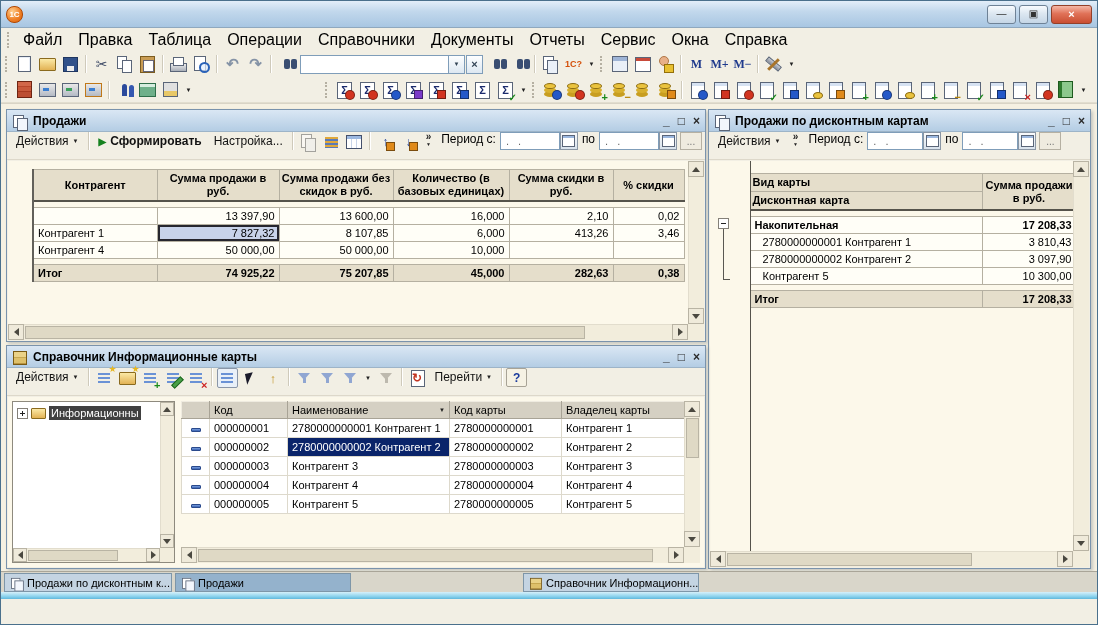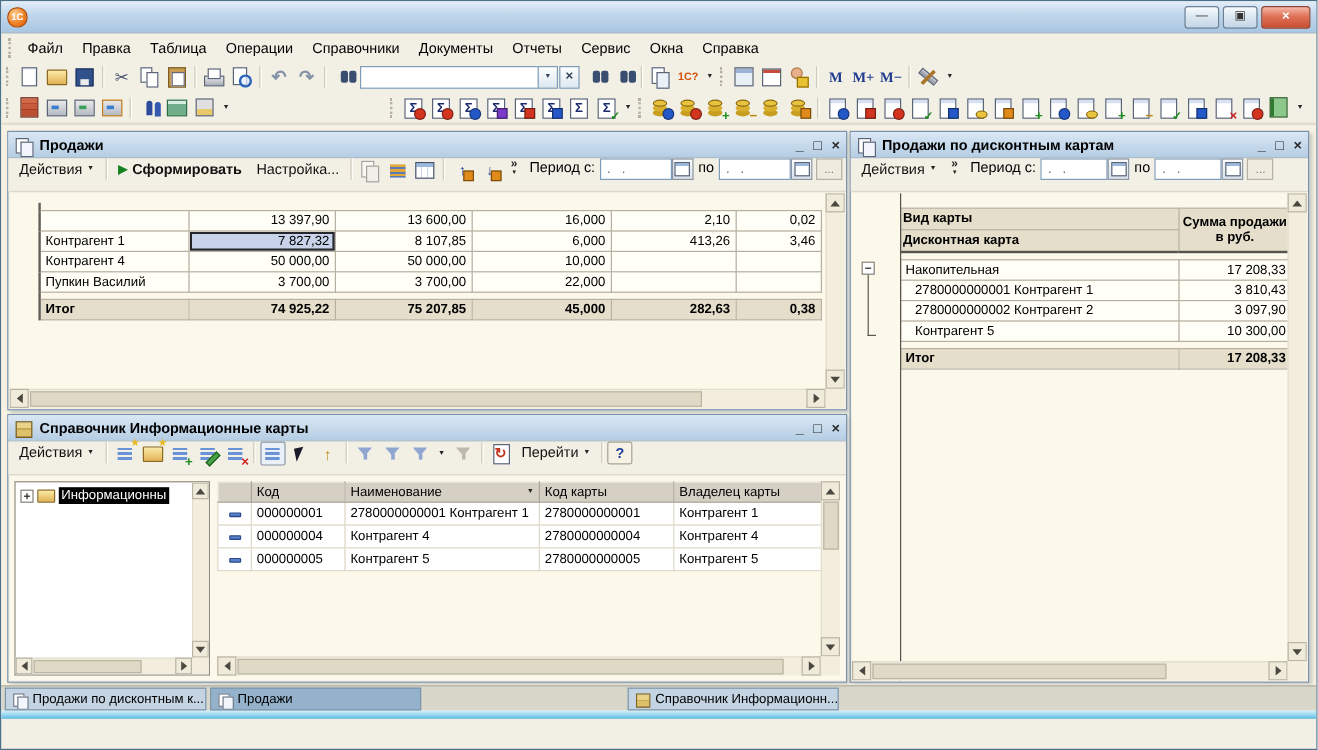--- a/index.html
+++ b/index.html
@@ -6,21 +6,21 @@
 html,body{margin:0;padding:0}
 body{font-family:"Liberation Sans",sans-serif;background:#C8D8E8;width:1098px}
 .app{position:relative;width:1098px;height:625px;background:#F2EFE4;border:1px solid #4A708C;overflow:hidden}
 
 
 .titlebar{height:27px;background:linear-gradient(#E3EEF9,#C2D8EC 40%,#A8C6E2);display:flex;align-items:center;gap:19px;padding:1px 5px;font-size:12px;color:#1a1a1a;border-bottom:1px solid #8FA8BE}
 .logo{width:17px;height:17px;border-radius:8px;background:radial-gradient(circle at 35% 30%,#FFCF8F,#F08228 55%,#D85E0A);border:1px solid #B04A06;color:#fff;font-size:8px;font-weight:bold;display:flex;align-items:center;justify-content:center;flex:none}
 .wctl{margin-left:auto;display:flex;gap:3px}
 .wc{width:29px;height:19px;border:1px solid #6E8296;border-radius:3px;background:linear-gradient(#F8FBFE,#DCE7F1 45%,#C5D6E6);display:flex;align-items:center;justify-content:center;font-size:10px;line-height:1;color:#333}
 .wc.cl{width:41px;background:linear-gradient(#F4B8A8,#E07258 45%,#C94E32);color:#fff;border-color:#93402A;font-weight:bold;font-size:11px}
-.menubar{height:23px;display:flex;align-items:center;background:#F2EFE4;padding-left:4px;font-size:12px}
+.menubar{height:23px;display:flex;align-items:center;background:#F2EFE4;padding-left:4px;font-size:16px}
 .mitem{padding:3px 8px}
 .grip{width:5px;height:16px;border-left:2px dotted #B5B0A2;margin:0 3px 0 2px;flex:none}
 .toolbar{height:26px;display:flex;align-items:center;background:#F2EFE4;padding-left:2px}
 .vsep{width:2px;height:18px;border-left:1px solid #CFCABB;border-right:1px solid #fff;margin:0 3px;flex:none}
 .tb-group{display:flex;align-items:center}
 
 
 .ci{position:relative;z-index:0;width:21px;height:20px;display:flex;align-items:center;justify-content:center;margin:0 1px;font-size:12px;flex:none}
 .i-doc::before{content:"";width:11px;height:14px;background:#fff;border:1px solid #5A6578;box-shadow:inset -1px 1px 0 #E8EDF5}
 .i-open::before{content:"";width:15px;height:11px;border:1px solid #8A6A1E;border-radius:1px;background:linear-gradient(#FBE9A6,#E2B254)}
@@ -122,40 +122,40 @@
 .rt td{padding:1px 4px;overflow:hidden;white-space:nowrap;height:17px}
 .rt .h{background:#E5DECB;border:1px solid #B5B0A1;font-weight:bold;text-align:center;vertical-align:middle;line-height:1.2;padding:2px 2px;white-space:normal}
 .rt .d{background:#FFFEF7;border:1px solid #B5B0A1}
 .rt .num{text-align:right}
 .rt .lead{border:none;background:rgba(0,0,0,0);border-right:2px solid #62605A}
 .rt .leadc{border:none;background:rgba(0,0,0,0)}
 .rt tr.hdr .h{border-bottom:2px solid #55534B}
 .rt tr.gap td{border:none;background:rgba(0,0,0,0);height:6px;padding:0}
 .rt tr.gap td.lead{border-right:2px solid #62605A}
 .rt .tot{background:#E5DECB;font-weight:bold}
-.rt .grp{font-weight:normal}
+.rt .grp{font-weight:bold}
 .rt .ind{padding-left:12px}
 .selcell{background:#C8D3EA !important;box-shadow:inset 0 0 0 2px #26262E}
 .sales-t{margin:8px 0 0 0;width:676px}
 .cards-t{margin:12px 0 0 0;width:366px}
 .rail{position:absolute;left:40px;top:0;bottom:0;width:1px;background:#55534B}
 .tov{position:absolute;left:0;top:0;width:40px;height:100%;pointer-events:none}
 .tbox{position:absolute;left:8px;top:57px;width:11px;height:11px;border:1px solid #848078;background:#fff}
 .tbox::before{content:"";position:absolute;left:2px;top:4px;width:5px;height:1px;background:#222}
 .tline{position:absolute;left:13px;top:68px;width:1px;height:51px;background:#5A5852}
 .tfoot{position:absolute;left:13px;top:118px;width:7px;height:1px;background:#5A5852}
 
 
 .dirtree{position:absolute;left:4px;top:4px;width:163px;bottom:4px;border:1px solid #8E8A7E;background:#fff;overflow:hidden}
 .treerow{display:flex;align-items:center;gap:3px;padding:4px 2px 0 4px;font-size:11px}
 .pbox{width:11px;height:11px;border:1px solid #848078;background:#fff;position:relative;flex:none}
 .pbox::before{content:"";position:absolute;left:2px;top:4px;width:5px;height:1px;background:#222}
 .pbox.plus::after{content:"";position:absolute;left:4px;top:2px;width:1px;height:5px;background:#222}
 .fold{width:15px;height:11px;border:1px solid #8A6A1E;border-radius:1px;background:linear-gradient(#FBE9A6,#E2B254);flex:none}
-.tsel{background:#000000;color:#fff;padding:1px 2px;max-width:94px;overflow:hidden;white-space:nowrap}
+.tsel{background:#404040;color:#fff;padding:1px 2px;max-width:94px;overflow:hidden;white-space:nowrap}
 .dirright{position:absolute;left:173px;top:4px;right:4px;bottom:4px}
 .lt{border-collapse:collapse;font-size:11px;table-layout:fixed;width:506px}
 .lt th{background:#D5D0C3;border:1px solid #A8A396;border-top-color:#EFEBE0;border-left-color:#EFEBE0;font-weight:normal;text-align:left;padding:2px 4px;font-size:11px;white-space:nowrap;overflow:hidden}
 .lt td{border:1px solid #DDD9CC;background:#fff;padding:2px 4px;height:19px;white-space:nowrap;overflow:hidden}
 .lt td.ic{text-align:center}
 .dash{display:inline-block;width:10px;height:4px;background:linear-gradient(#7AA0E0,#3A62B0);border:1px solid #2A4A8C;border-radius:1px}
 .rsel{background:#0A246A !important;color:#fff}
 .sortmark{float:right;font-size:6px;margin-top:3px;color:#222}
 
 
@@ -384,20 +384,29 @@
           <colgroup>
               <col style="width:25px">
               <col style="width:124px">
               <col style="width:122px">
               <col style="width:114px">
               <col style="width:116px">
               <col style="width:104px">
               <col style="width:71px">
             </colgroup>
           <tbody>
+              <tr class="hdr">
+            <td class="lead"></td>
+            <th class="h">Контрагент</th>
+            <th class="h">Сумма продажи в руб.</th>
+            <th class="h">Сумма продажи без скидок в руб.</th>
+            <th class="h">Количество (в базовых единицах)</th>
+            <th class="h">Сумма скидки в руб.</th>
+            <th class="h">% скидки</th>
+          </tr>
           <tr class="gap">
                 <td class="lead"></td>
                 <td colspan="6"></td>
               </tr>
           <tr>
             <td class="lead"></td>
             <td class="d"></td>
             <td class="d num">13 397,90</td>
             <td class="d num">13 600,00</td>
             <td class="d num">16,000</td>
@@ -413,29 +422,20 @@
             <td class="d num">413,26</td>
             <td class="d num">3,46</td>
           </tr>
 
           <tr>
             <td class="lead"></td>
             <td class="d">Контрагент 4</td>
             <td class="d num">50 000,00</td>
             <td class="d num">50 000,00</td>
             <td class="d num">10,000</td>
-            <td class="d num"></td>
-            <td class="d num"></td>
-          </tr>
-          <tr>
-            <td class="lead"></td>
-            <td class="d">Пупкин Василий</td>
-            <td class="d num">3 700,00</td>
-            <td class="d num">3 700,00</td>
-            <td class="d num">22,000</td>
             <td class="d num"></td>
             <td class="d num"></td>
           </tr>
           <tr class="gap">
                 <td class="lead"></td>
                 <td colspan="6"></td>
               </tr>
           <tr>
             <td class="lead"></td>
             <td class="d tot">Итог</td>
@@ -666,20 +666,34 @@
             </tr>
             <tr>
               <td class="ic"><span class="dash"></span></td>
               <td>000000001</td>
               <td>2780000000001 Контрагент 1</td>
               <td>2780000000001</td>
               <td>Контрагент 1</td>
             </tr>
             <tr>
               <td class="ic"><span class="dash"></span></td>
+              <td>000000002</td>
+              <td class="rsel">2780000000002 Контрагент 2</td>
+              <td>2780000000002</td>
+              <td>Контрагент 2</td>
+            </tr>
+            <tr>
+              <td class="ic"><span class="dash"></span></td>
+              <td>000000003</td>
+              <td>Контрагент 3</td>
+              <td>2780000000003</td>
+              <td>Контрагент 3</td>
+            </tr>
+            <tr>
+              <td class="ic"><span class="dash"></span></td>
               <td>000000004</td>
               <td>Контрагент 4</td>
               <td>2780000000004</td>
               <td>Контрагент 4</td>
             </tr>
             <tr>
               <td class="ic"><span class="dash"></span></td>
               <td>000000005</td>
               <td>Контрагент 5</td>
               <td>2780000000005</td>

